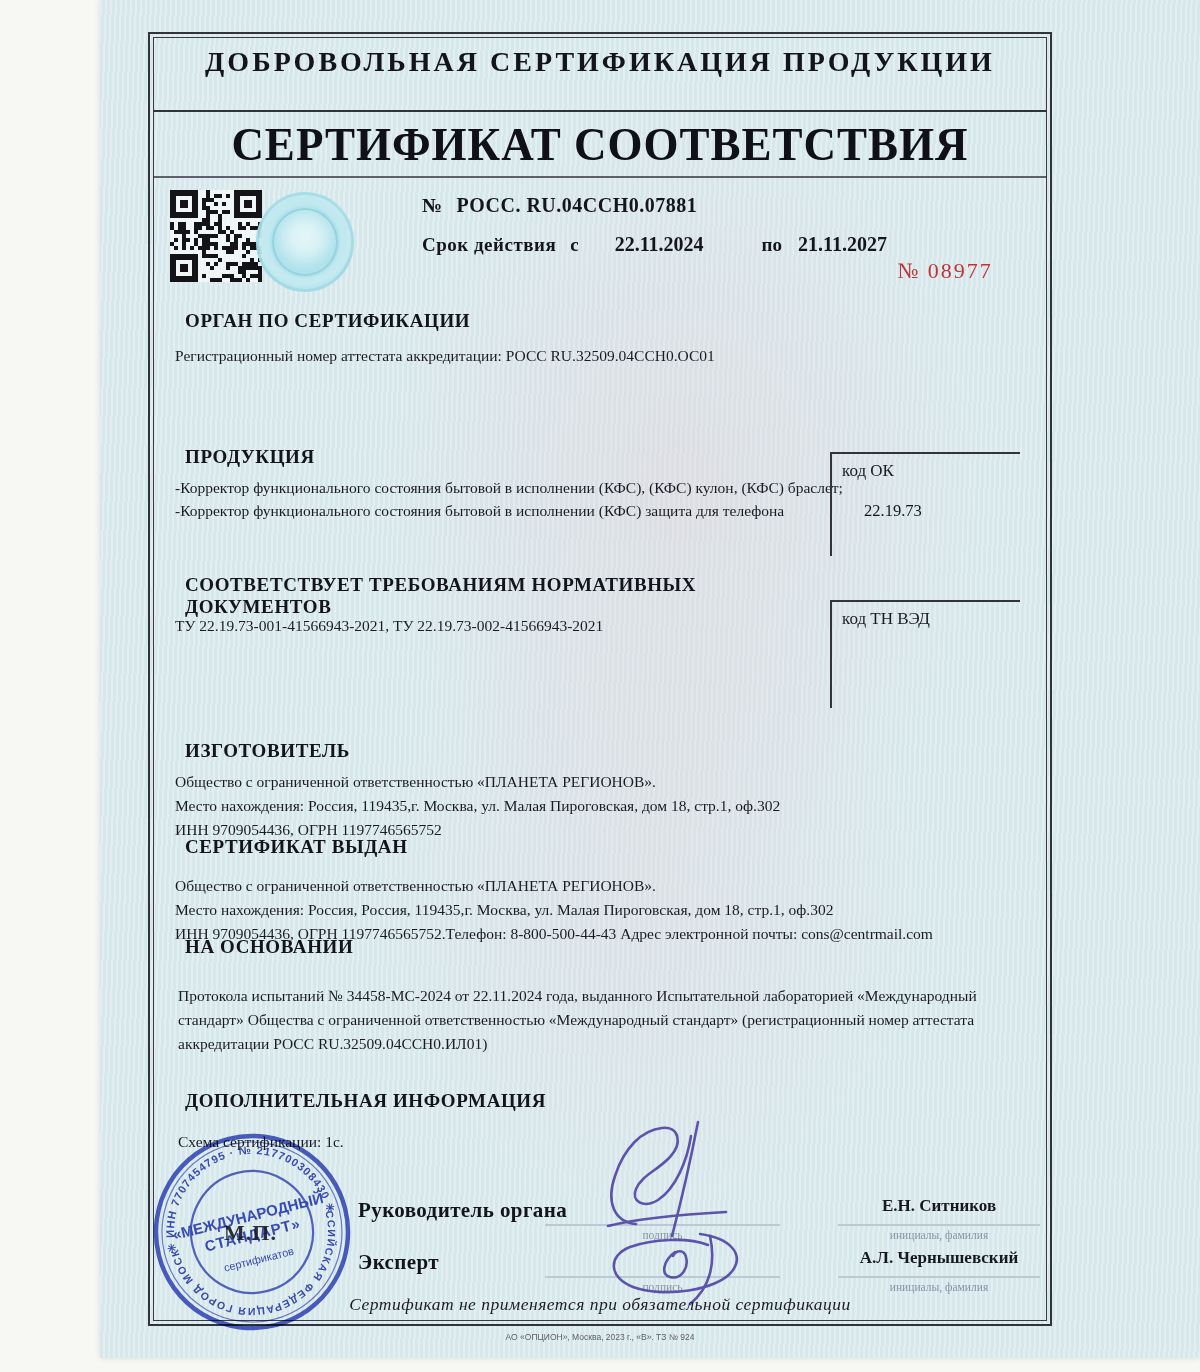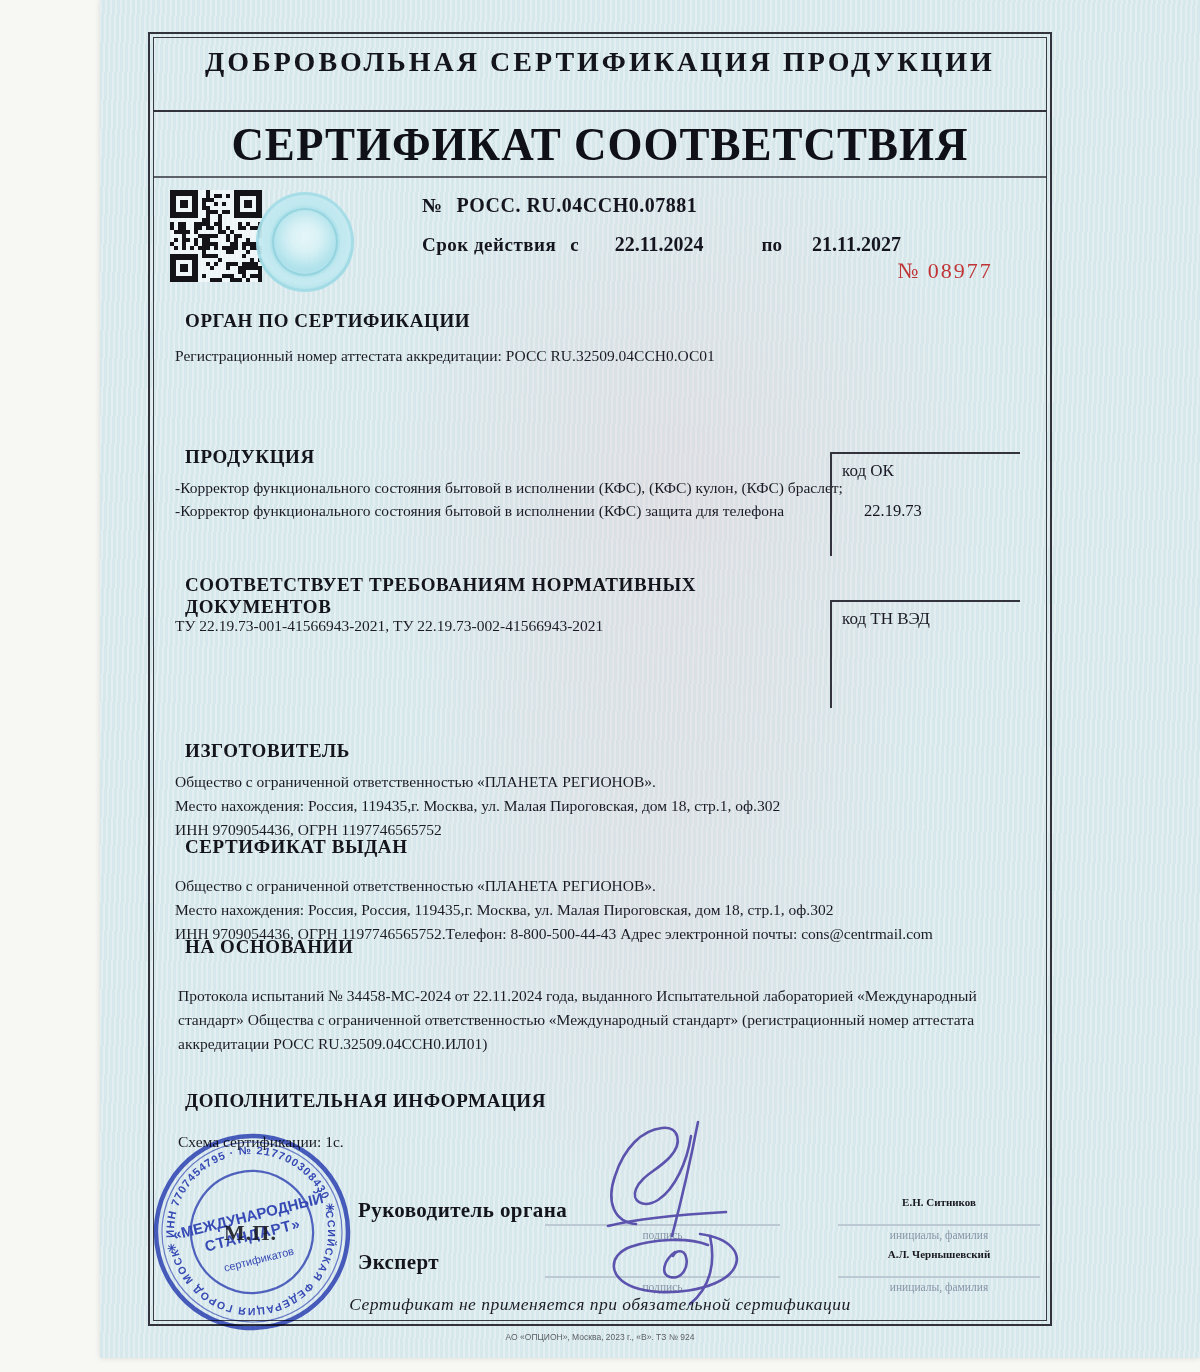--- a/index.html
+++ b/index.html
@@ -47,29 +47,29 @@
     background:radial-gradient(circle at 50% 42%, rgba(255,255,255,0.5), transparent 62%);
   }
   .numrow{left:322px;top:194px;font-size:20px;font-weight:bold;letter-spacing:0.5px;}
   .numrow .no{margin-right:14px;}
   .validity{left:322px;top:233px;font-size:19px;}
   .validity .lbl{font-weight:bold;letter-spacing:0.5px;}
   .validity .c{font-weight:bold;margin-left:14px;}
   .validity .date{font-weight:bold;font-size:20px;}
   .d1{margin-left:36px;}
   .po{font-weight:bold;margin-left:58px;}
-  .d2{margin-left:30px;}
+  .d2{margin-left:16px;}
   .rednum{left:735px;top:258px;width:220px;text-align:center;font-size:22px;letter-spacing:2px;}
   .codebox{box-sizing:border-box;border-top:2px solid #33333d;border-left:2px solid #33333d;padding:7px 0 0 10px;}
   .codebox .cb-label{font-size:17px;color:#1b1b26;}
   .codebox .cb-value{font-size:16.5px;margin:20px 0 0 22px;color:#15151f;}
   .siglabel{font-weight:bold;font-size:21px;letter-spacing:0.4px;color:#14141c;}
   .sigline{height:1.5px;background:#bcc9d2;}
   .caption{font-size:11.5px;color:#8795a8;text-align:center;}
-  .name{font-weight:bold;font-size:11px;text-align:center;color:#181822;}
+  .name{font-weight:bold;font-size:17px;text-align:center;color:#181822;}
   .footnote{
     left:150px;top:1294px;width:700px;text-align:center;
     font-style:italic;font-size:17.5px;letter-spacing:0.5px;color:#1c1c26;
   }
   .fineprint{left:250px;top:1332px;width:500px;text-align:center;font-size:8.5px;color:#5d6068;font-family:"Liberation Sans",sans-serif;}
   .mp{left:124px;top:1220px;font-size:22px;color:rgba(25,25,35,0.9);letter-spacing:1px;font-weight:bold;}
   .stamp{left:46px;top:1126px;width:212px;height:212px;transform:rotate(-14deg);opacity:0.92;mix-blend-mode:multiply;}
   .inksig{left:478px;top:1116px;width:224px;height:196px;}
 </style>
 </head>

